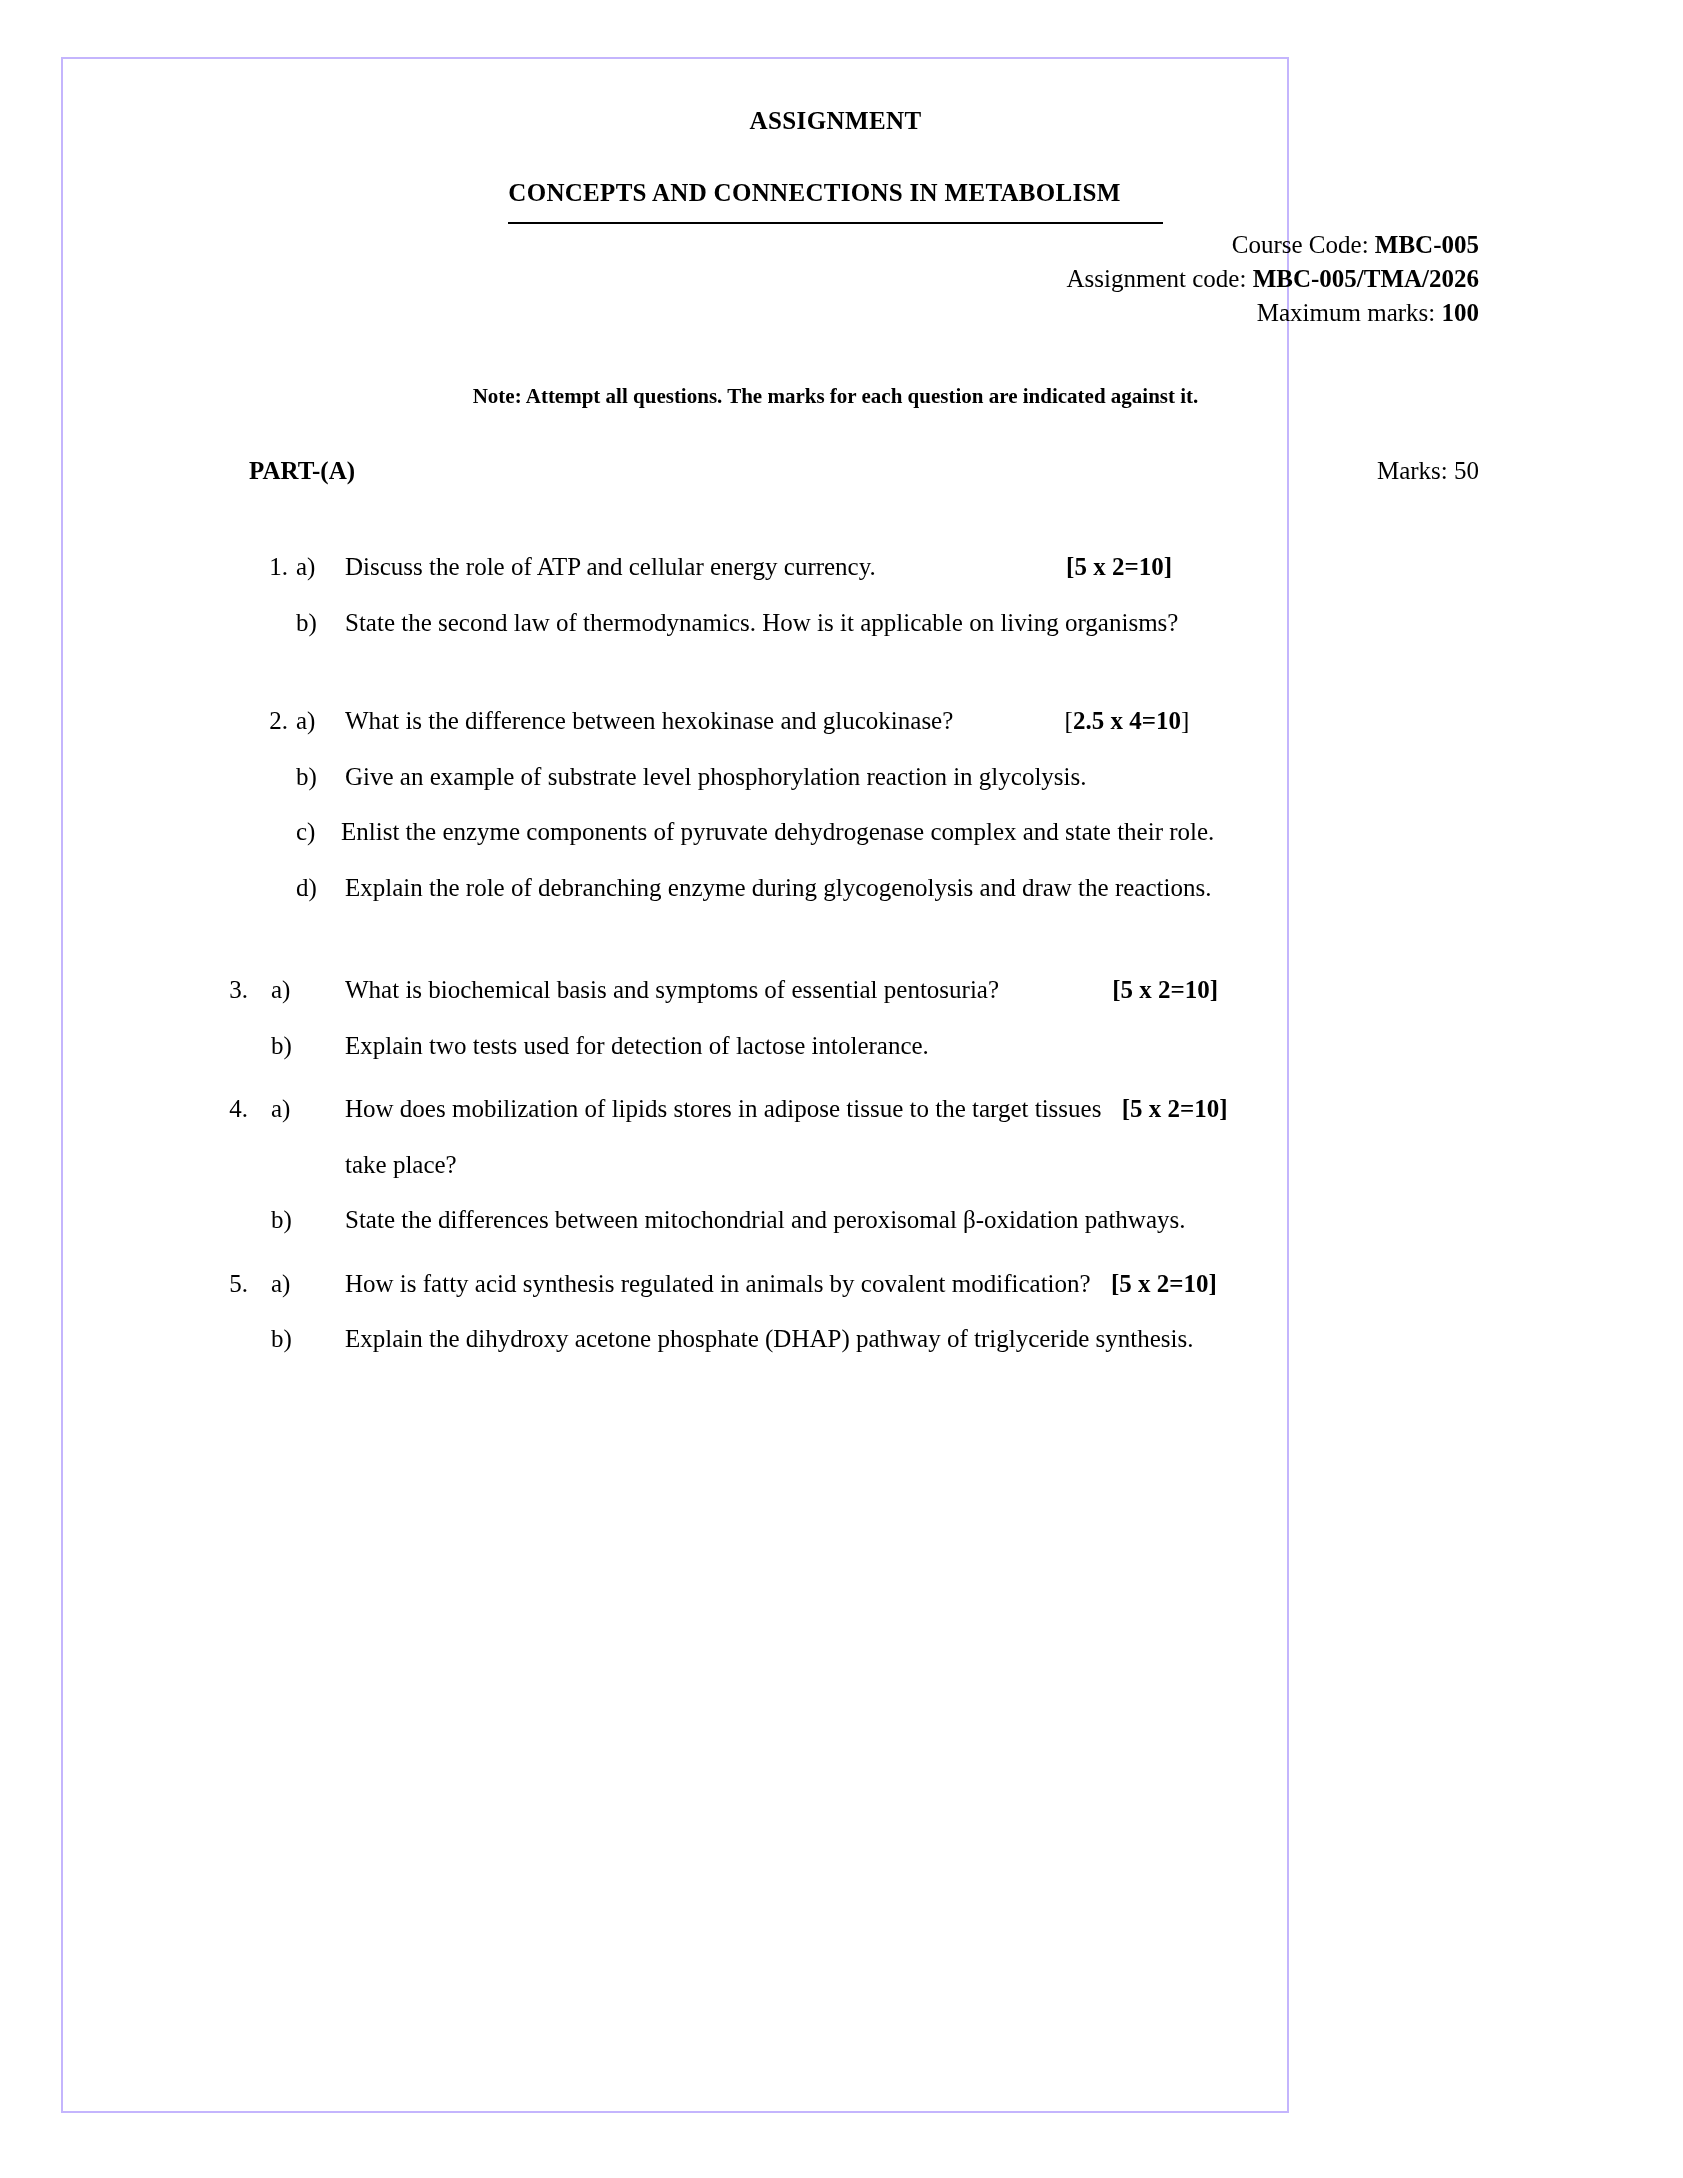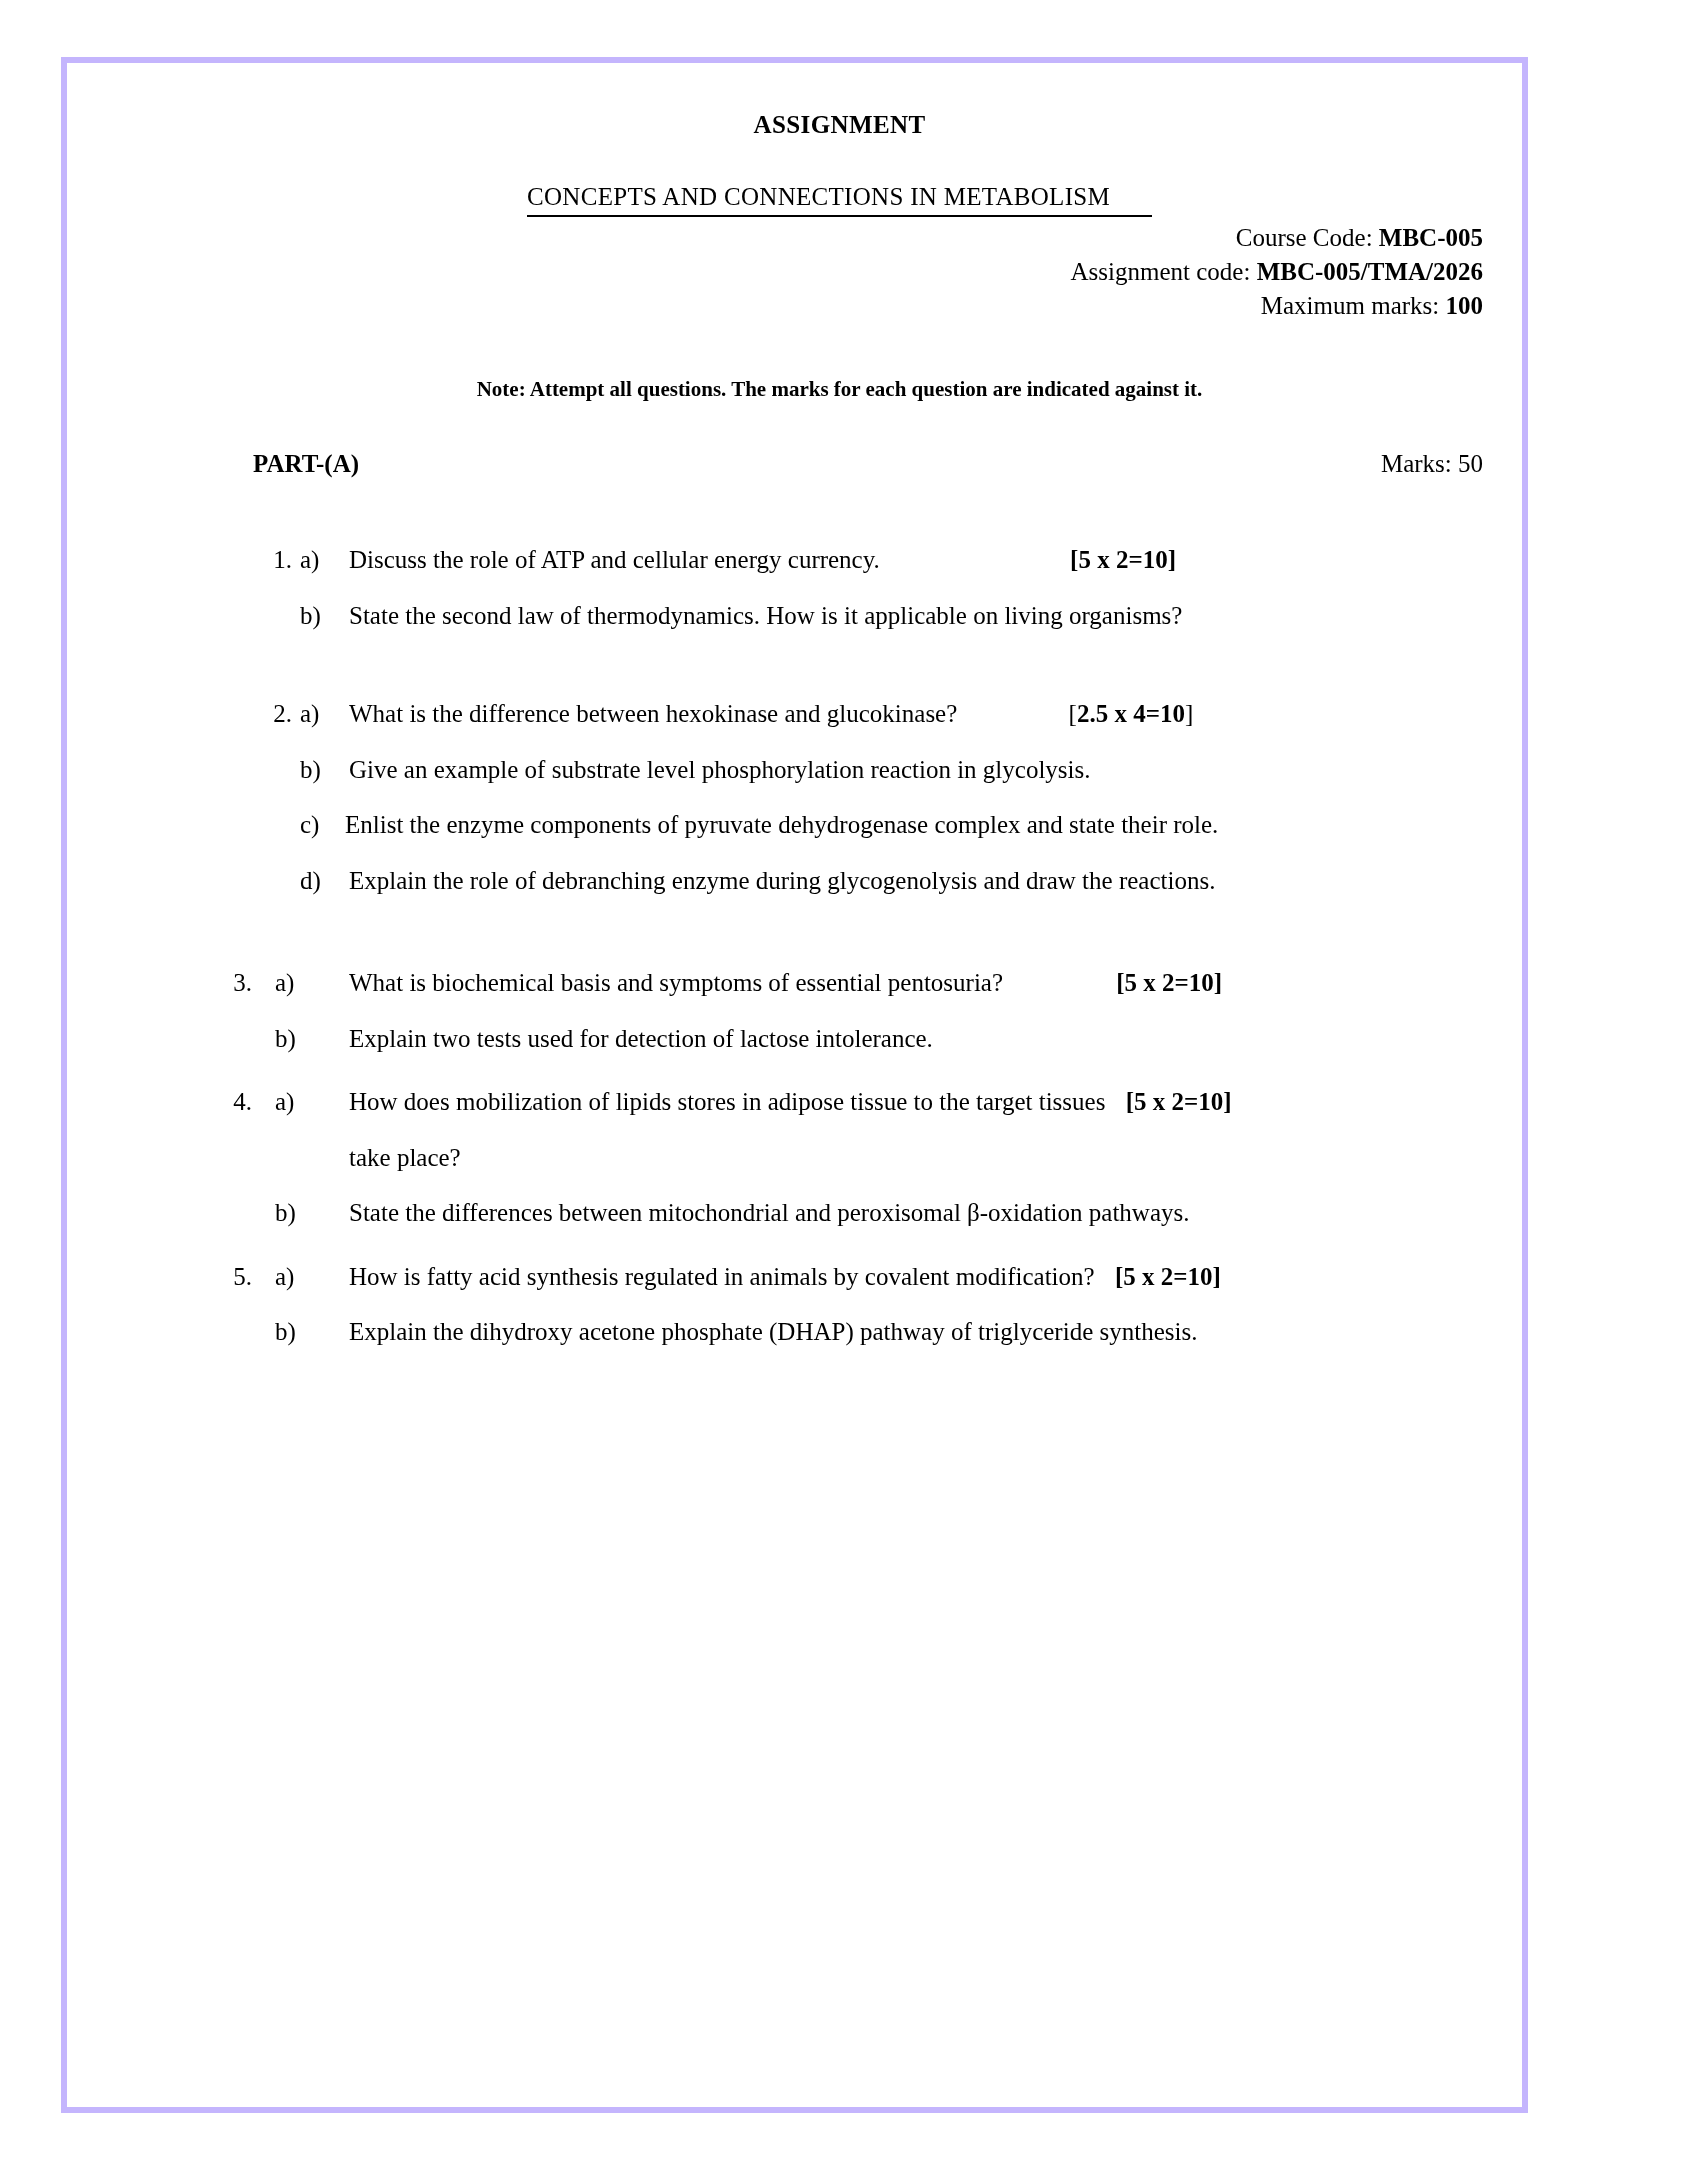--- a/index.html
+++ b/index.html
@@ -10,47 +10,47 @@
   body {
     width: 1683px;
     height: 2178px;
     font-family: "Liberation Serif", serif;
     color: #000000;
   }
   .page {
     position: absolute;
     left: 61px;
     top: 57px;
-    width: 1467px;
+    width: 1228px;
     height: 2056px;
-    border: 6px solid #c4b5fd;
+    border: 2px solid #c4b5fd;
     box-sizing: border-box;
     background: #ffffff;
   }
   .inner {
     position: absolute;
     left: 129px;
     top: 48px;
     width: 1287px;
   }
   .title {
     text-align: center;
     font-weight: bold;
     font-size: 25px;
     letter-spacing: 0.4px;
   }
   .subtitle-wrap {
     text-align: center;
     margin-top: 44px;
   }
   .subtitle {
-    font-weight: normal;
+    font-weight: bold;
     font-size: 25px;
     border-bottom: 2px solid #000;
-    padding-bottom: 4px;
+    padding-bottom: 15px;
     padding-right: 42px;
     display: inline-block;
     letter-spacing: 0.3px;
   }
   .meta {
     text-align: right;
     font-size: 25px;
     line-height: 1.36;
     margin-top: 4px;
   }

